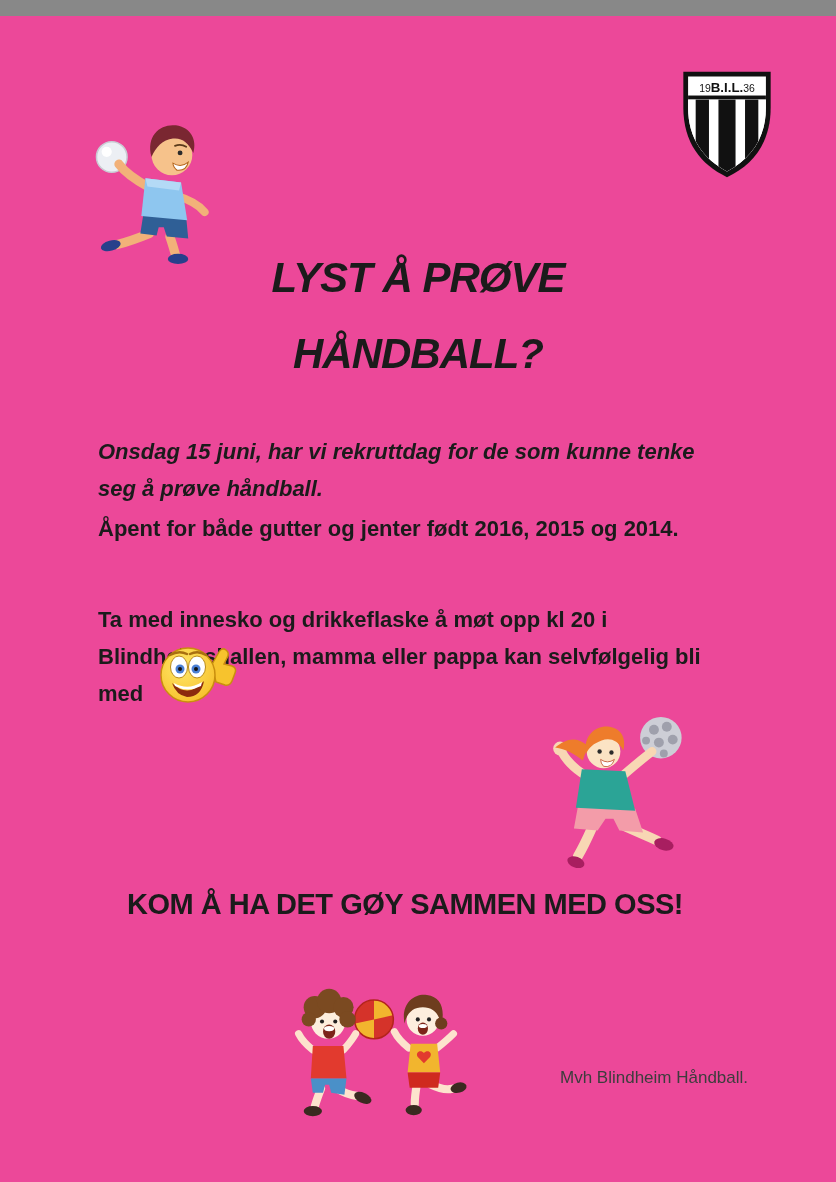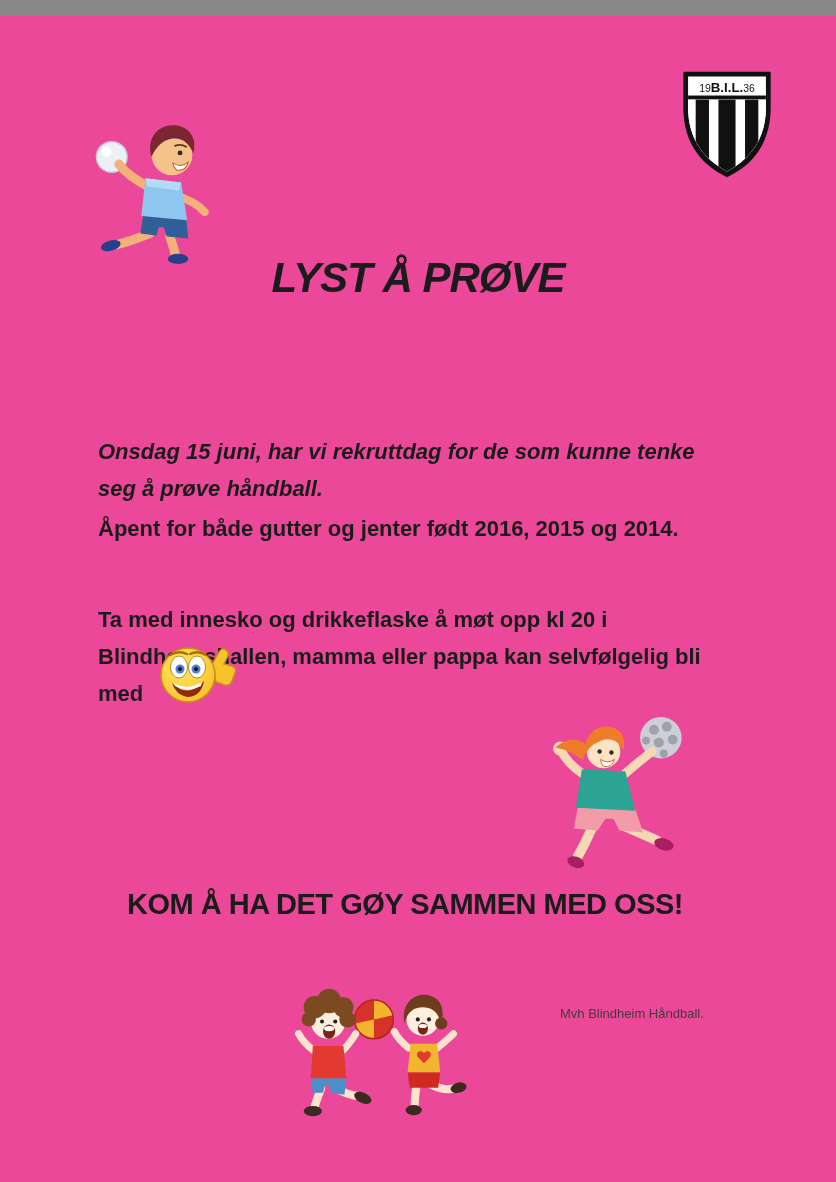--- a/index.html
+++ b/index.html
@@ -33,22 +33,22 @@
   .par1{top:395px;font-style:italic;}
   .par2{top:472px;}
   .par3{top:563px;}
   .slogan{
     left:127px;top:872px;
     font-size:29px;font-weight:bold;
     letter-spacing:-0.5px;
     color:#1b1b1b;
   }
   .signature{
-    left:560px;top:990px;
-    font-size:13px;font-weight:normal;
+    left:560px;top:1052px;
+    font-size:17px;font-weight:normal;
     color:#3d3d3d;
   }
   .logo-wrap{left:676px;top:52px;width:102px;height:112px;}
   .boy-wrap{left:86px;top:90px;width:128px;height:158px;}
   .girl-wrap{left:526px;top:692px;width:164px;height:168px;}
   .kids-wrap{left:268px;top:962px;width:214px;height:146px;}
   .emoji-wrap{left:156px;top:624px;width:84px;height:64px;}
   svg{display:block;width:100%;height:100%;}
 </style>
 </head>
@@ -90,20 +90,21 @@
         <rect x="41" y="33" width="18" height="80" fill="#111111"></rect>
         <rect x="69" y="33" width="14" height="80" fill="#111111"></rect>
       </g>
       <rect x="9" y="29" width="82" height="4" fill="#111111"></rect>
       <text x="50" y="25" text-anchor="middle" font-family="Liberation Sans, sans-serif" font-size="14" fill="#111111"><tspan font-size="11">19</tspan><tspan font-weight="bold">B.I.L.</tspan><tspan font-size="11">36</tspan></text>
     </svg>
   </div>
 
   <h1 class="abs title">
     <span class="title-line">LYST Å PRØVE</span>
+    <span class="title-line">HÅNDBALL?</span>
   </h1>
 
   <p class="abs body-par par1">Onsdag 15 juni, har vi rekruttdag for de som kunne tenke
 seg å prøve håndball.</p>
   <p class="abs body-par par2">Åpent for både gutter og jenter født 2016, 2015 og 2014.</p>
   <p class="abs body-par par3">Ta med innesko og drikkeflaske å møt opp kl 20 i
 Blindheimshallen, mamma eller pappa kan selvfølgelig bli
 med</p>
 
   <div class="abs emoji-wrap">

